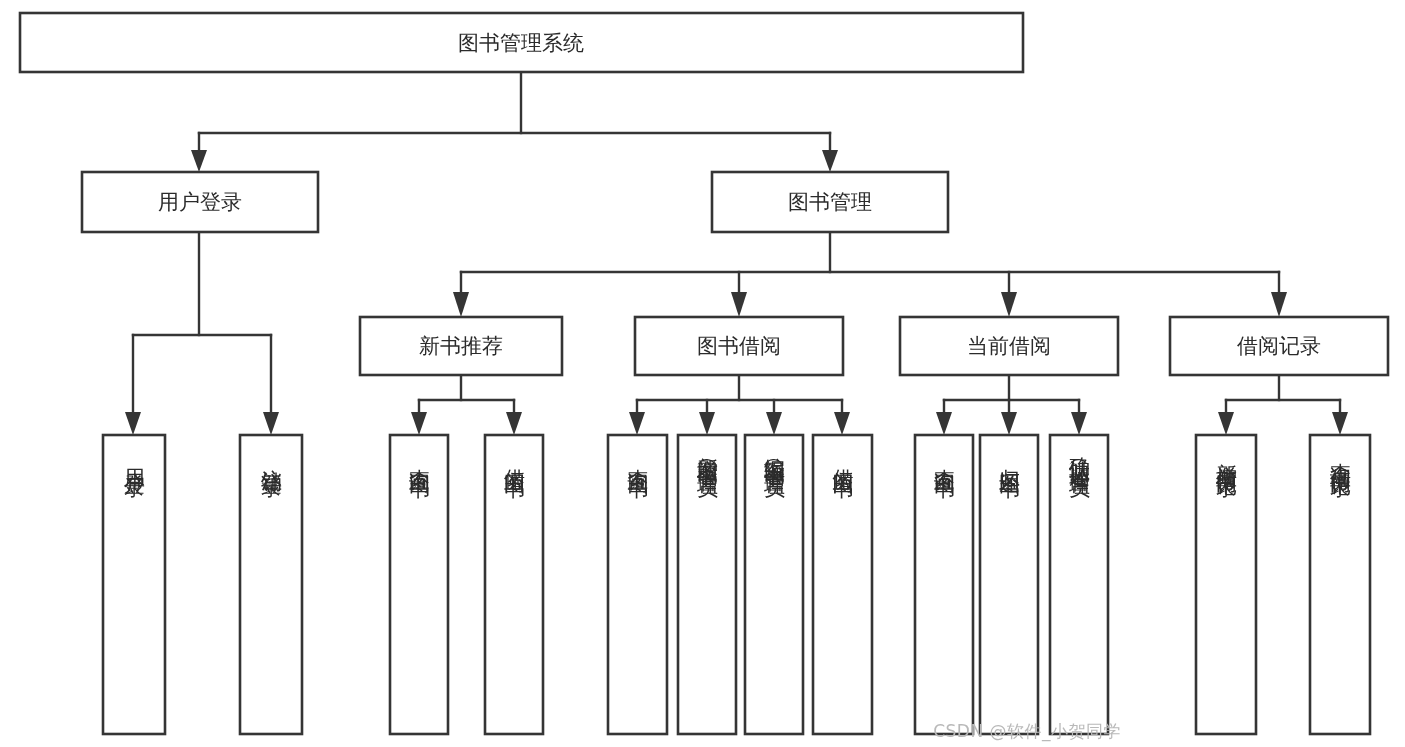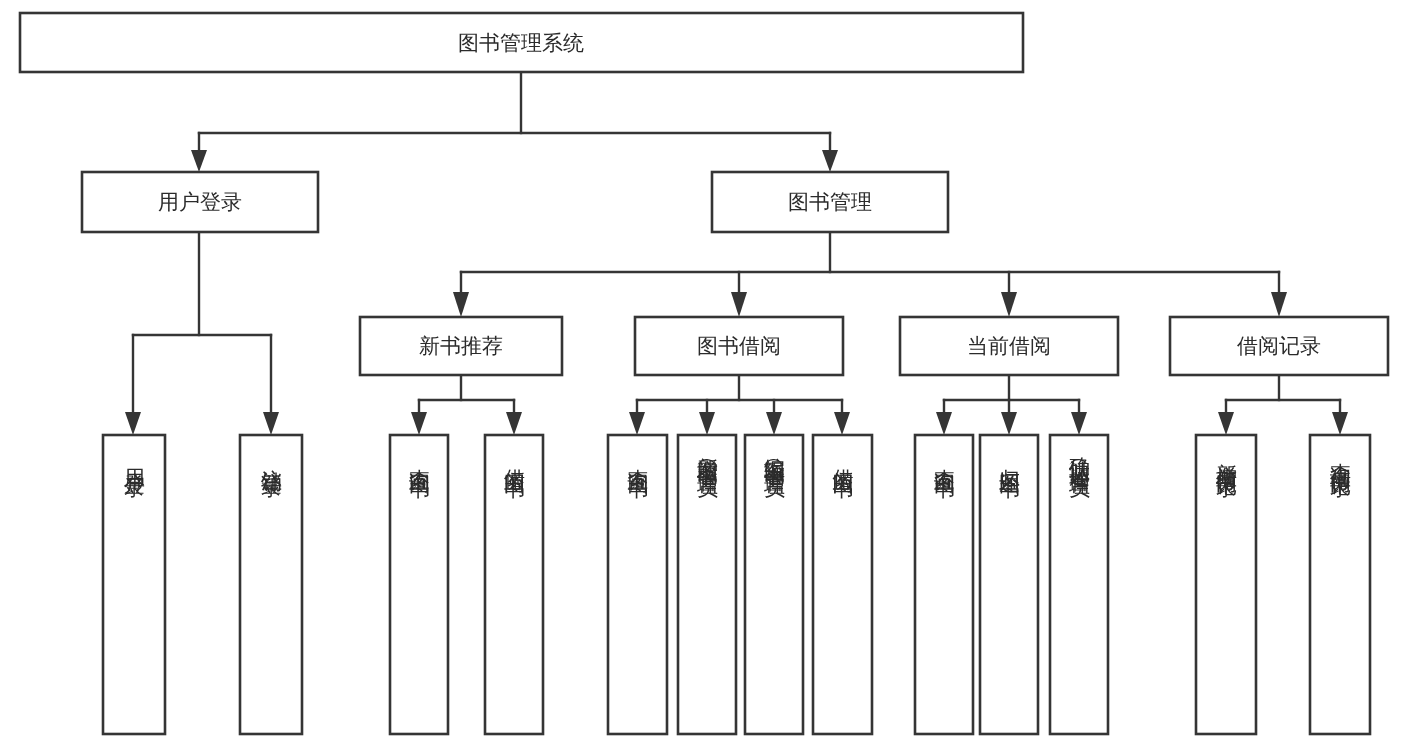--- a/index.html
+++ b/index.html
@@ -236,14 +236,15 @@
     <span class="vlabel-text">确认归还（管理员）</span>
   </div>
 
   <div class="vlabel-wrap" style="left:1196px; top:446px; width:60px; height:285px;">
     <span class="vlabel-text">新增借阅记录</span>
   </div>
   <div class="vlabel-wrap" style="left:1310px; top:446px; width:60px; height:285px;">
     <span class="vlabel-text">查询借阅记录</span>
   </div>
 
+  <div class="watermark">CSDN @软件_小贺同学</div>
 
 </div>
 
 </body></html>

